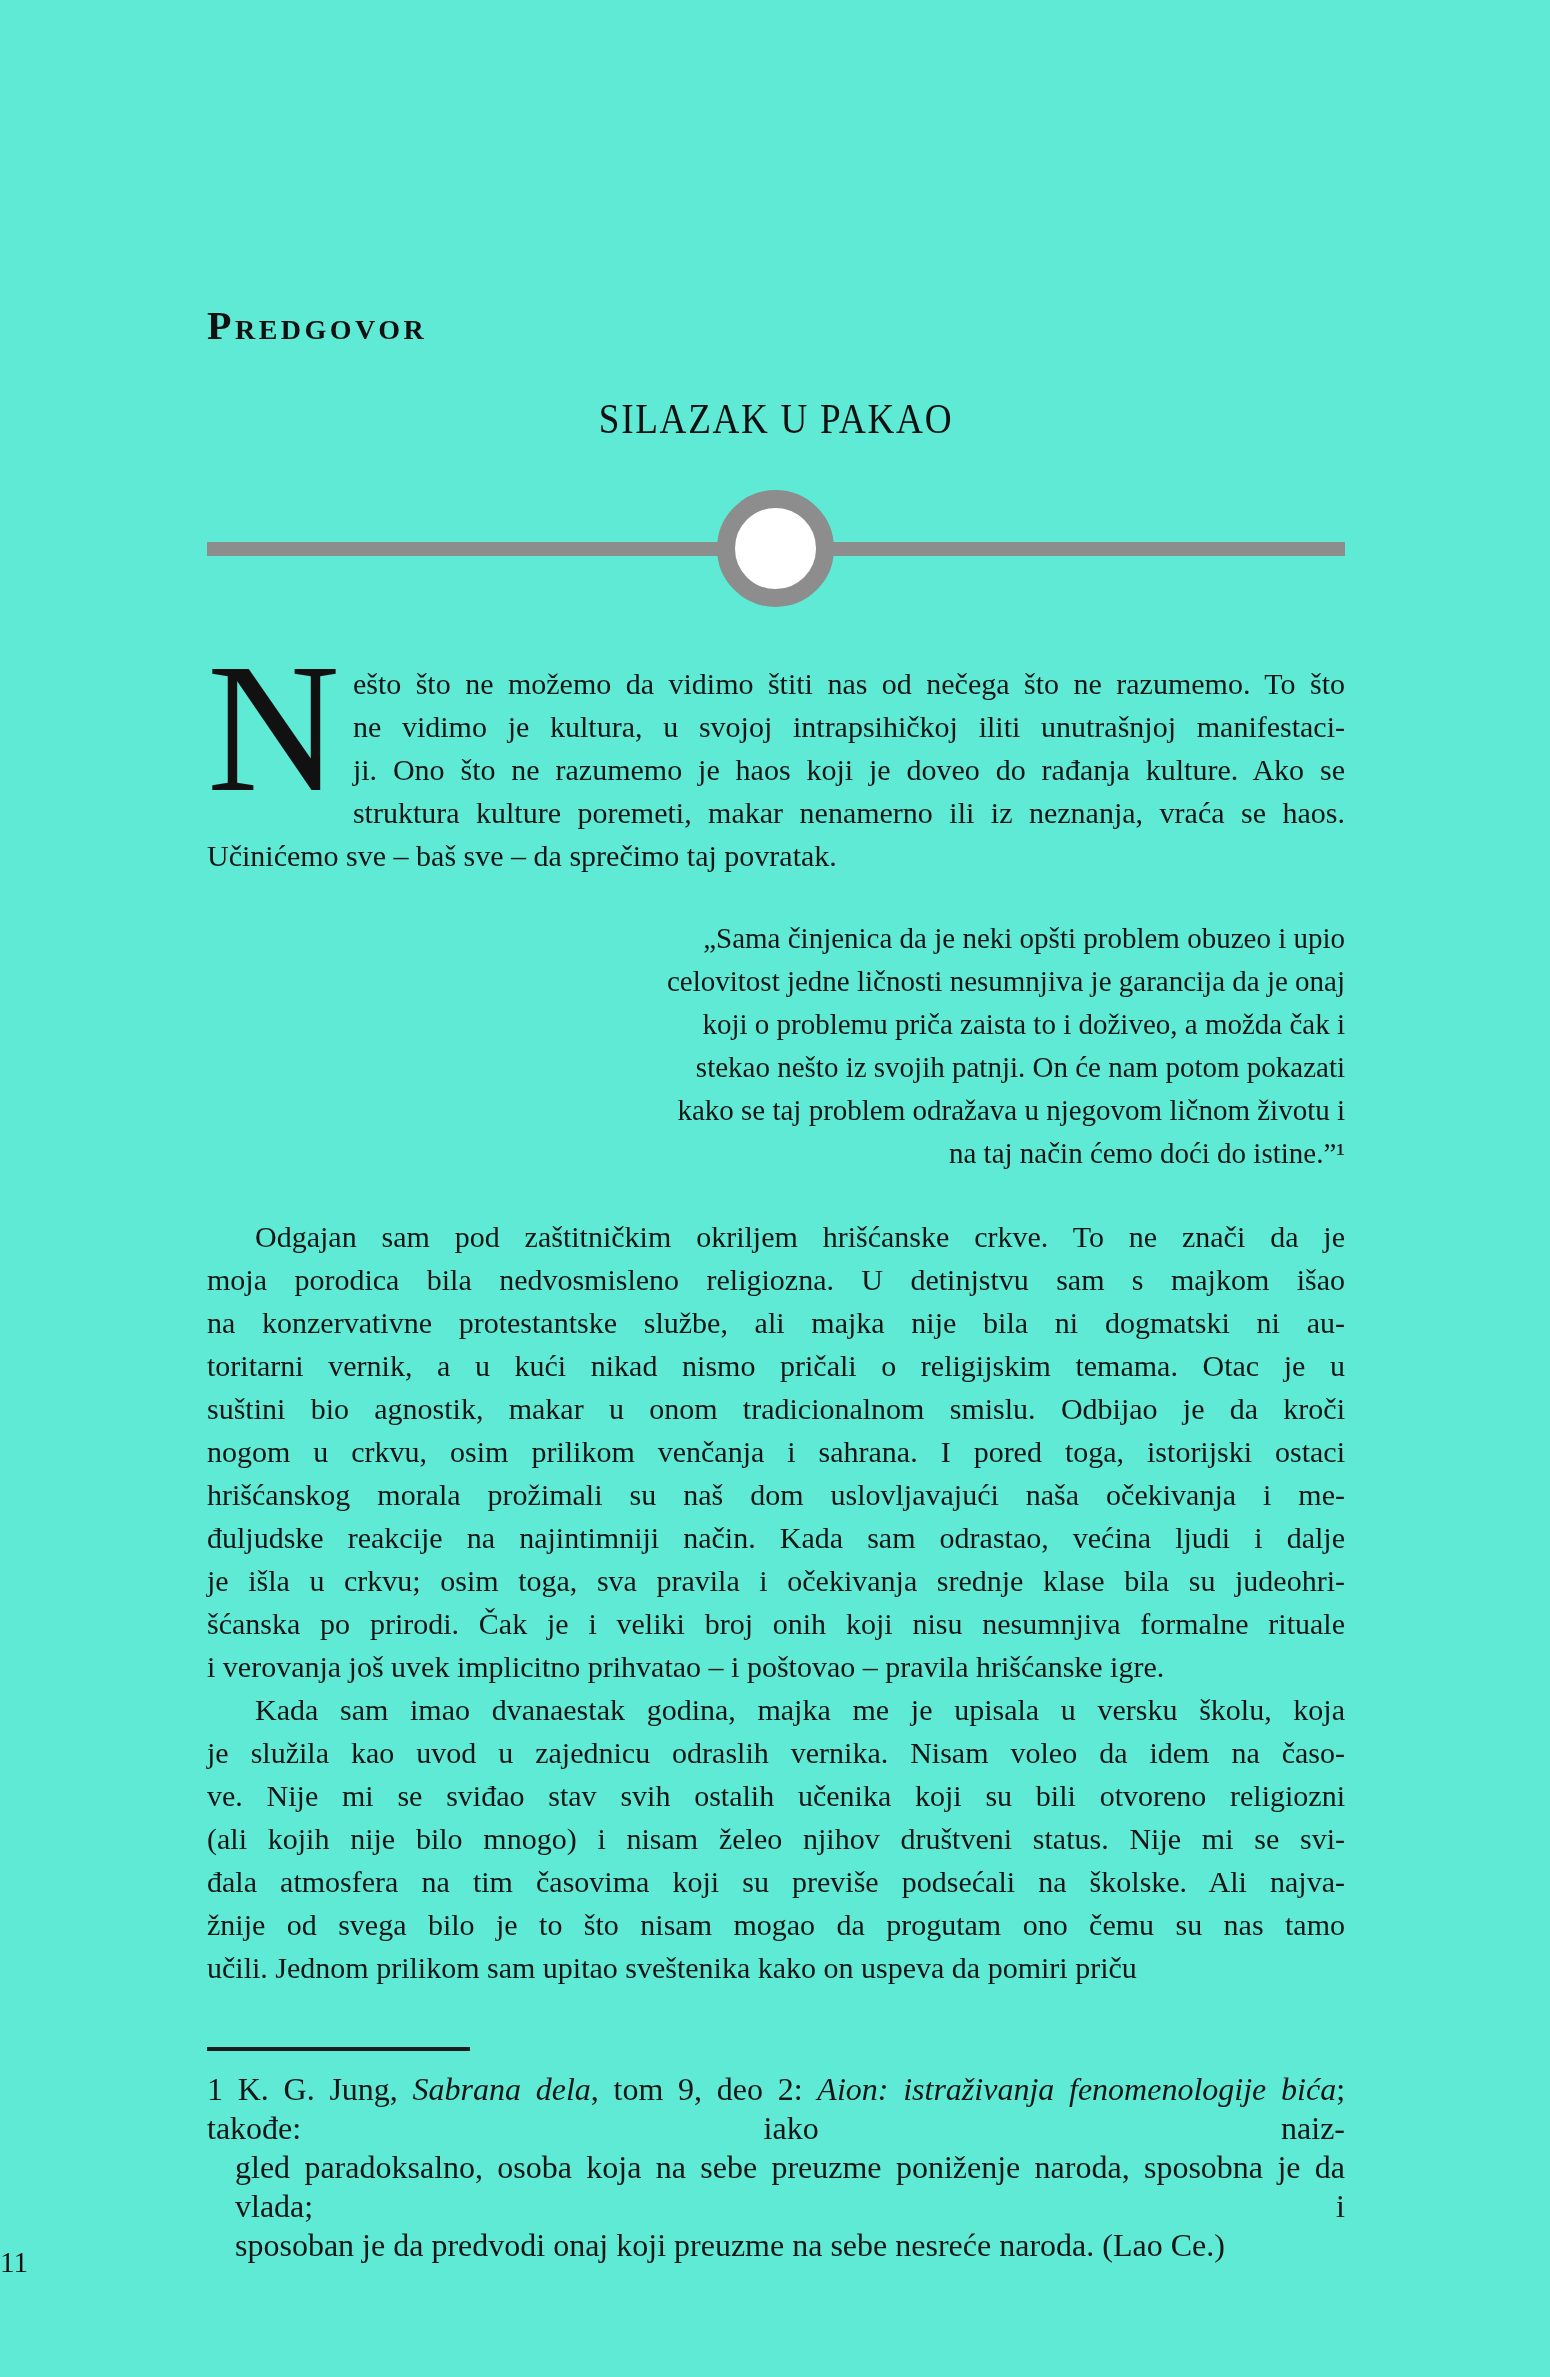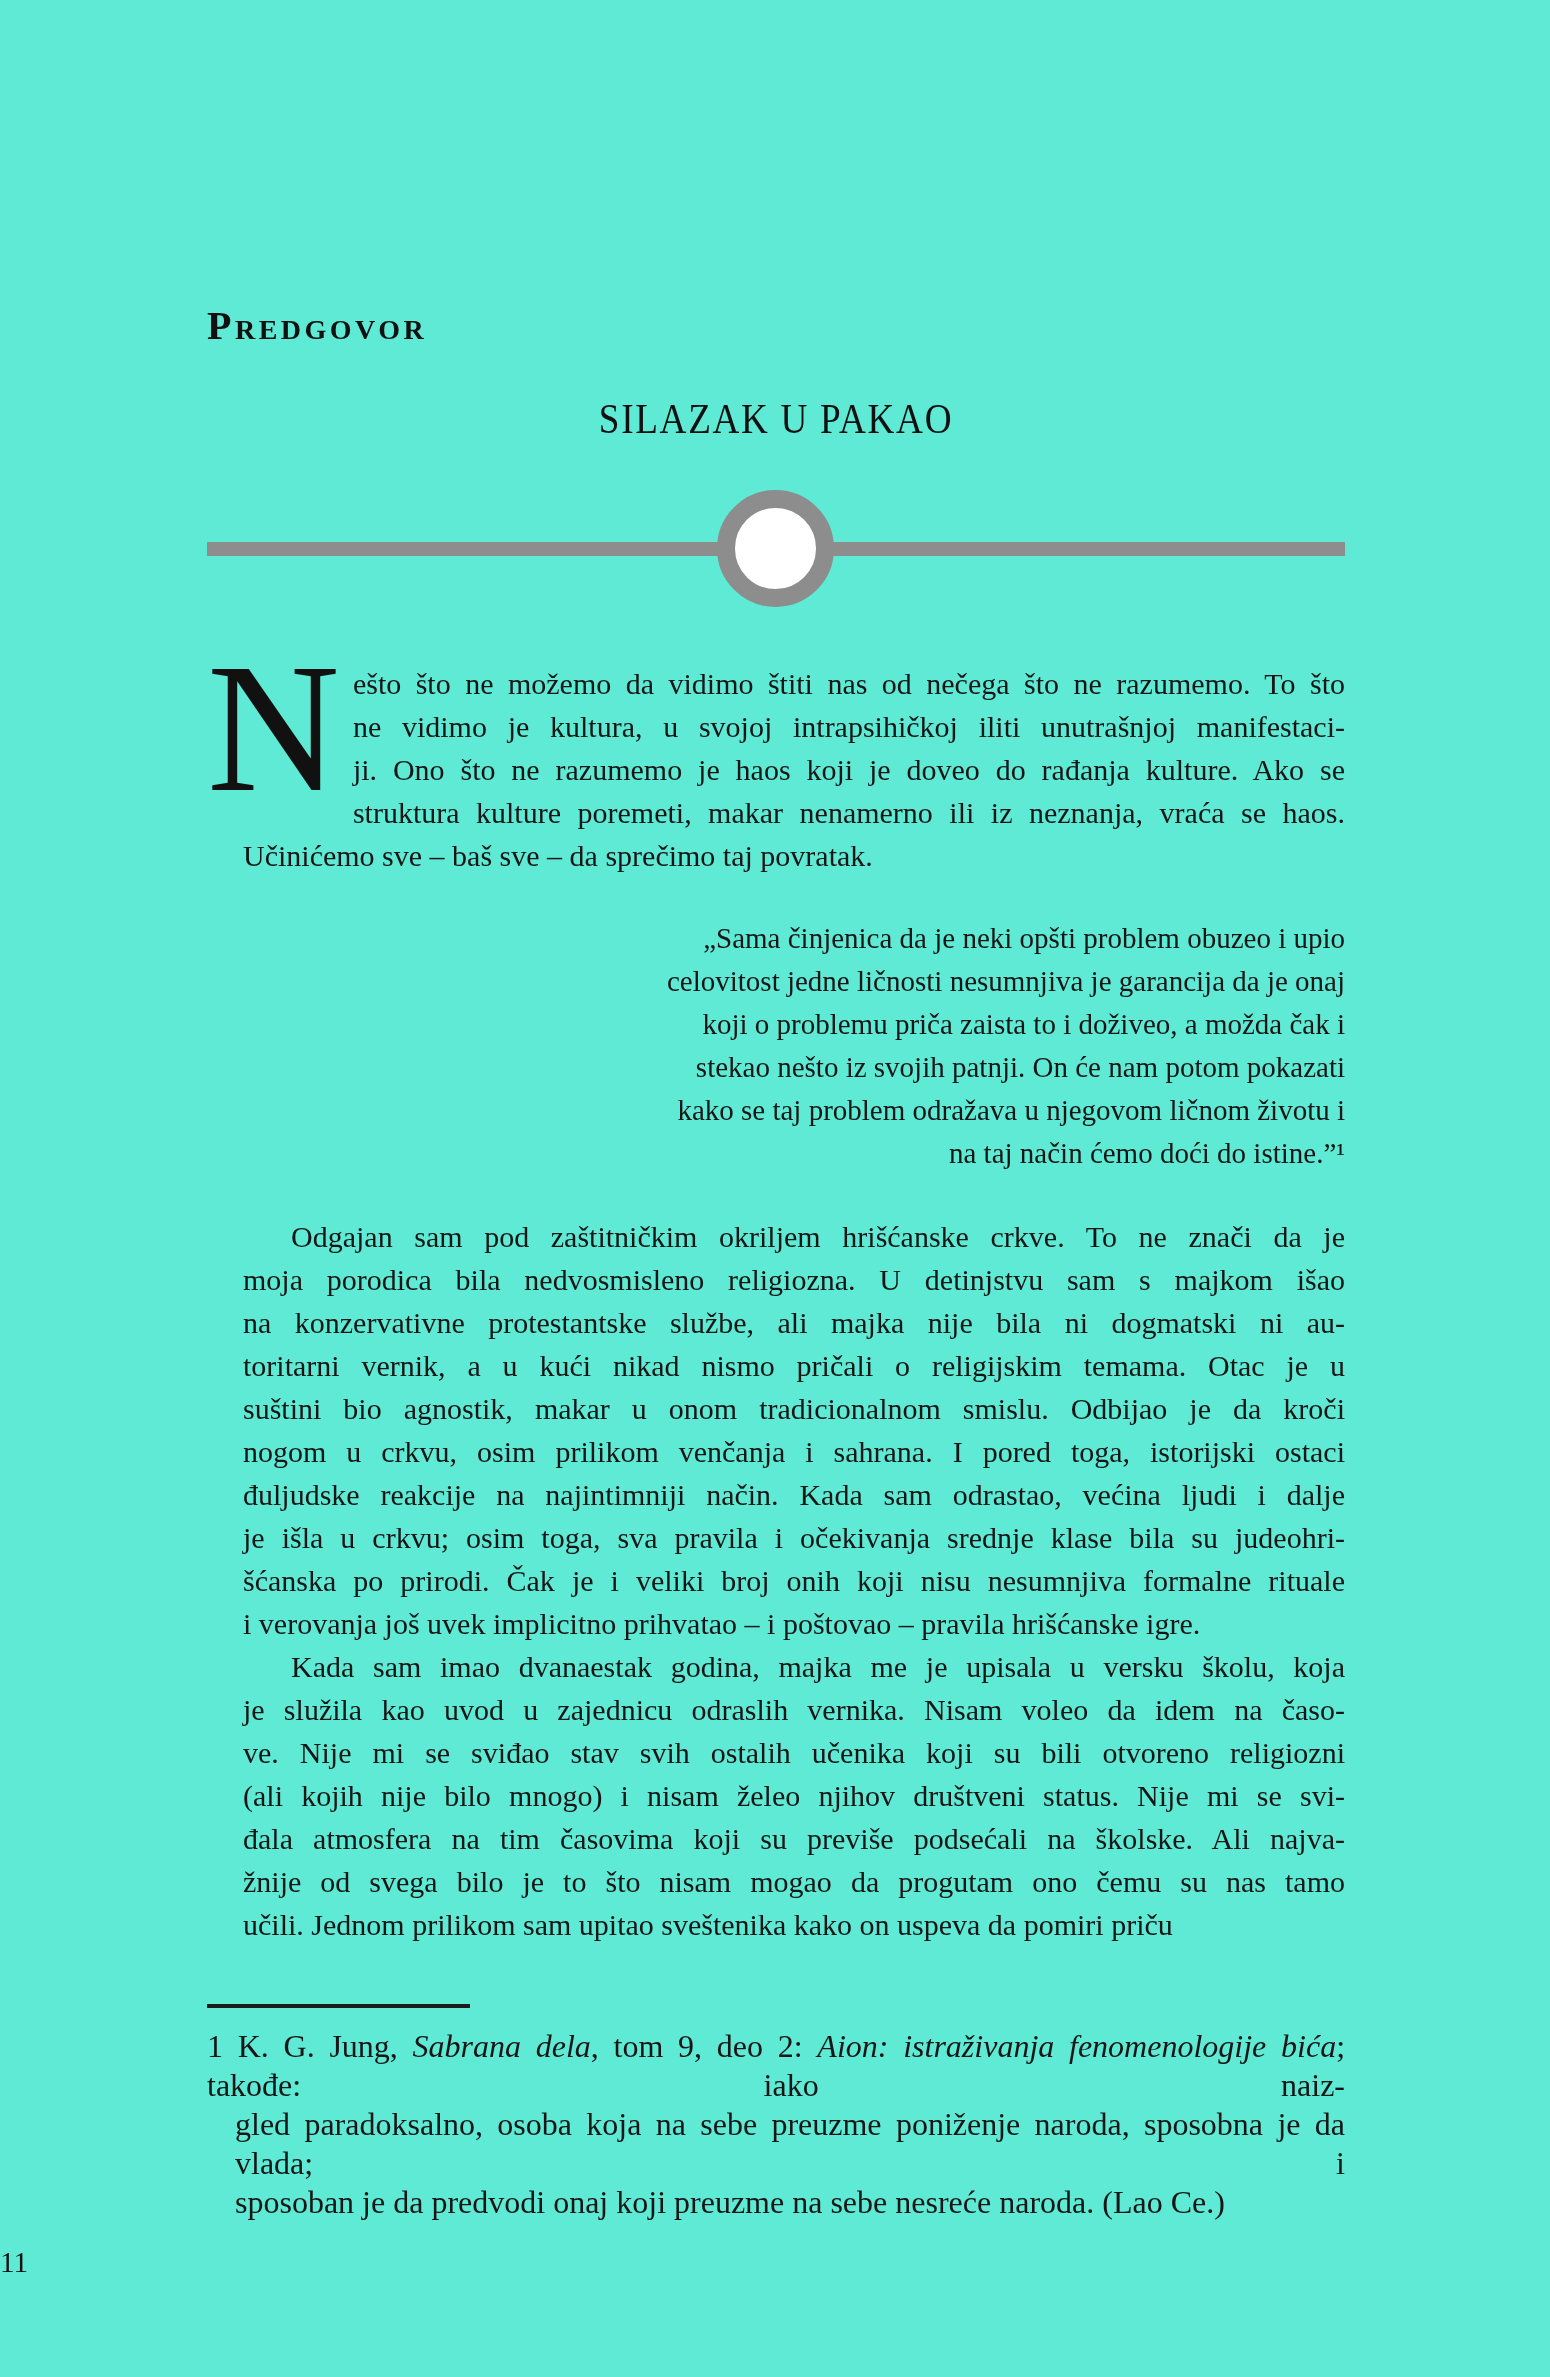--- a/index.html
+++ b/index.html
@@ -32,21 +32,21 @@
     position:absolute;left:50%;top:50%;
     width:117px;height:117px;margin:-59px 0 0 -59px;
     border:18.4px solid #8d8d8d;border-radius:50%;
     background:#ffffff;box-sizing:border-box;
   }
   .body-text{
     margin-top:54px;font-size:30px;line-height:43px;
     text-align:justify;color:#161616;
   }
   .tline{min-height:43px;}
-  .justify .tline{text-align:justify;text-align-last:justify;margin-left:36px;}
+  .justify .tline{text-align:justify;text-align-last:justify;}
   .justify .tline.last{text-align-last:left;}
   .indent .tline.first{text-indent:48px;}
   .dropcap{
     float:left;
     font-size:184px;line-height:128px;height:129px;
     padding:0;margin:1.8px 13px 0 0;
     font-weight:400;color:#111;
   }
   .quote{margin:40px 0;font-size:29px;}
   .quote .tline{text-align:left;text-align-last:right;}
@@ -98,20 +98,21 @@
         <div class="tline last">na taj način ćemo doći do istine.”¹</div>
       </div>
 
     <div class="para justify indent">
         <div class="tline first">Odgajan sam pod zaštitničkim okriljem hrišćanske crkve. To ne znači da je</div>
         <div class="tline">moja porodica bila nedvosmisleno religiozna. U detinjstvu sam s majkom išao</div>
         <div class="tline">na konzervativne protestantske službe, ali majka nije bila ni dogmatski ni au-</div>
         <div class="tline">toritarni vernik, a u kući nikad nismo pričali o religijskim temama. Otac je u</div>
         <div class="tline">suštini bio agnostik, makar u onom tradicionalnom smislu. Odbijao je da kroči</div>
         <div class="tline">nogom u crkvu, osim prilikom venčanja i sahrana. I pored toga, istorijski ostaci</div>
+        <div class="tline">hrišćanskog morala prožimali su naš dom uslovljavajući naša očekivanja i me-</div>
         <div class="tline">đuljudske reakcije na najintimniji način. Kada sam odrastao, većina ljudi i dalje</div>
         <div class="tline">je išla u crkvu; osim toga, sva pravila i očekivanja srednje klase bila su judeohri-</div>
         <div class="tline">šćanska po prirodi. Čak je i veliki broj onih koji nisu nesumnjiva formalne rituale</div>
         <div class="tline last">i verovanja još uvek implicitno prihvatao – i poštovao – pravila hrišćanske igre.</div>
       </div>
 
     <div class="para justify indent">
         <div class="tline first">Kada sam imao dvanaestak godina, majka me je upisala u versku školu, koja</div>
         <div class="tline">je služila kao uvod u zajednicu odraslih vernika. Nisam voleo da idem na časo-</div>
         <div class="tline">ve. Nije mi se sviđao stav svih ostalih učenika koji su bili otvoreno religiozni</div>

